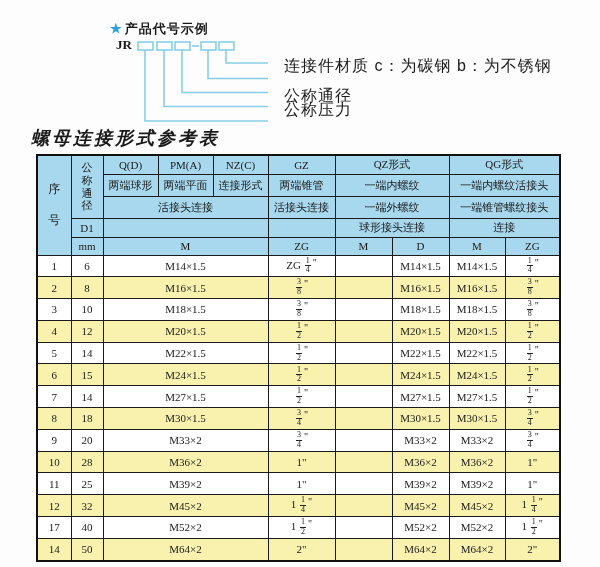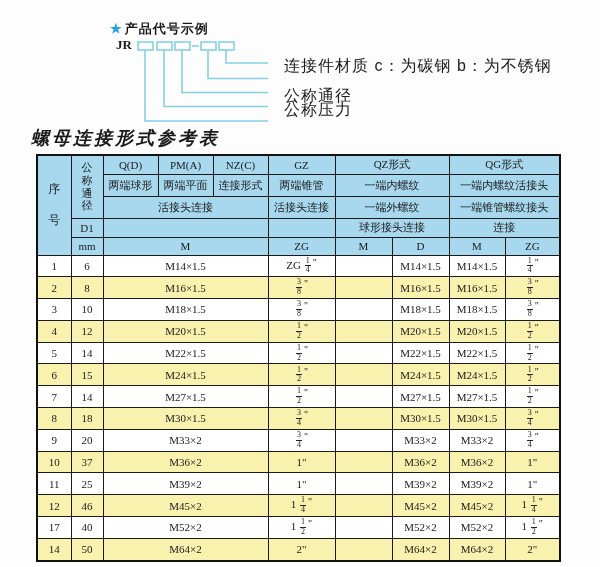--- a/index.html
+++ b/index.html
@@ -270,41 +270,41 @@
           <td></td>
           <td>M33×2</td>
           <td>M33×2</td>
           <td><span class="frac">
               <span class="fn">3</span>
               <span class="fd">4</span>
             </span><span class="inch">"</span></td>
         </tr>
         <tr class="alt">
           <td>10</td>
-          <td>37</td>
+          <td>28</td>
           <td colspan="3">M36×2</td>
           <td>1"</td>
           <td></td>
           <td>M36×2</td>
           <td>M36×2</td>
           <td>1"</td>
         </tr>
         <tr>
           <td>11</td>
           <td>25</td>
           <td colspan="3">M39×2</td>
           <td>1"</td>
           <td></td>
           <td>M39×2</td>
           <td>M39×2</td>
           <td>1"</td>
         </tr>
         <tr class="alt">
           <td>12</td>
-          <td>46</td>
+          <td>32</td>
           <td colspan="3">M45×2</td>
           <td>1 <span class="frac">
               <span class="fn">1</span>
               <span class="fd">4</span>
             </span><span class="inch">"</span></td>
           <td></td>
           <td>M45×2</td>
           <td>M45×2</td>
           <td>1 <span class="frac">
               <span class="fn">1</span>

